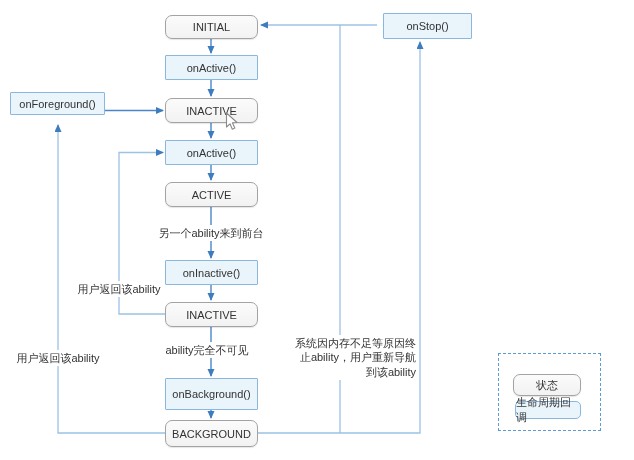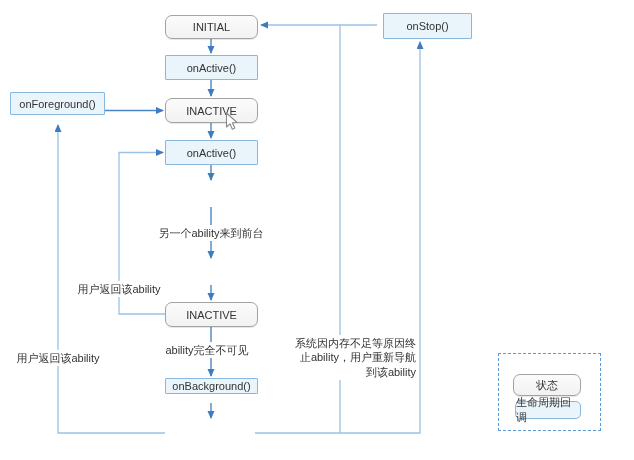--- a/index.html
+++ b/index.html
@@ -26,21 +26,21 @@
   }
 
   #n-initial      {left:165px;top:15px; width:93px;height:24px;}
   #n-onstart      {left:165px;top:55px; width:93px;height:25px;}
   #n-inactive-top {left:165px;top:98px; width:93px;height:25px;}
   #n-onforeground {left:10px; top:92px; width:95px;height:23px;}
   #n-onactive     {left:165px;top:140px;width:93px;height:25px;}
   #n-active       {left:165px;top:182px;width:93px;height:25px;}
   #n-oninactive   {left:165px;top:260px;width:93px;height:25px;}
   #n-inactive-mid {left:165px;top:302px;width:93px;height:25px;}
-  #n-onbackground {left:165px;top:378px;width:93px;height:16px;}
+  #n-onbackground {left:165px;top:378px;width:93px;height:32px;}
   #n-background   {left:165px;top:420px;width:93px;height:27px;}
   #n-onstop       {left:383px;top:13px; width:89px;height:26px;}
 
   .anno{
     position:absolute;z-index:2;background:#ffffff;
     font-size:11px;color:#333;line-height:1.3;white-space:nowrap;
     padding:1px 2px;
   }
   #a-another  {left:211px;top:225px;transform:translateX(-50%);}
   #a-invisible{left:207px;top:342px;transform:translateX(-50%);}
@@ -103,22 +103,25 @@
   <div class="anno" id="a-invisible">ability完全不可见</div>
   <div class="anno" id="a-return-up">用户返回该ability</div>
   <div class="anno" id="a-return-lo">用户返回该ability</div>
   <div class="anno" id="a-syskill">系统因内存不足等原因终止ability，用户重新导航到该ability</div>
 
   <div class="node state" id="n-initial">INITIAL</div>
   <div class="node callback" id="n-onstart">onActive()</div>
   <div class="node state" id="n-inactive-top">INACTIVE</div>
   <div class="node callback" id="n-onforeground">onForeground()</div>
   <div class="node callback" id="n-onactive">onActive()</div>
+  <div class="node state" id="n-active">ACTIVE</div>
+  <div class="node callback" id="n-oninactive">onInactive()</div>
   <div class="node state" id="n-inactive-mid">INACTIVE</div>
   <div class="node callback" id="n-onbackground">onBackground()</div>
+  <div class="node state" id="n-background">BACKGROUND</div>
   <div class="node callback" id="n-onstop">onStop()</div>
 
   <div id="legend">
     <div class="sample state" id="legend-state">状态</div>
     <div class="sample callback" id="legend-callback">生命周期回调</div>
   </div>
 
   <svg id="cursor" width="14" height="20" viewBox="0 0 14 20">
     <path d="M1.5,1 L1.5,15 L5,11.8 L7.3,17.2 L9.8,16.1 L7.4,10.8 L12,10.5 Z" fill="#ffffff" stroke="#8a8a8a" stroke-width="1.1" stroke-linejoin="round"></path>
   </svg>

